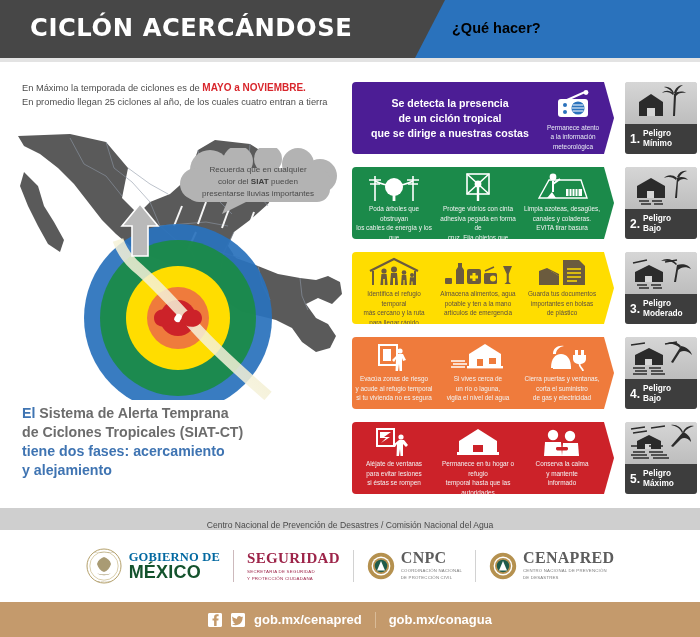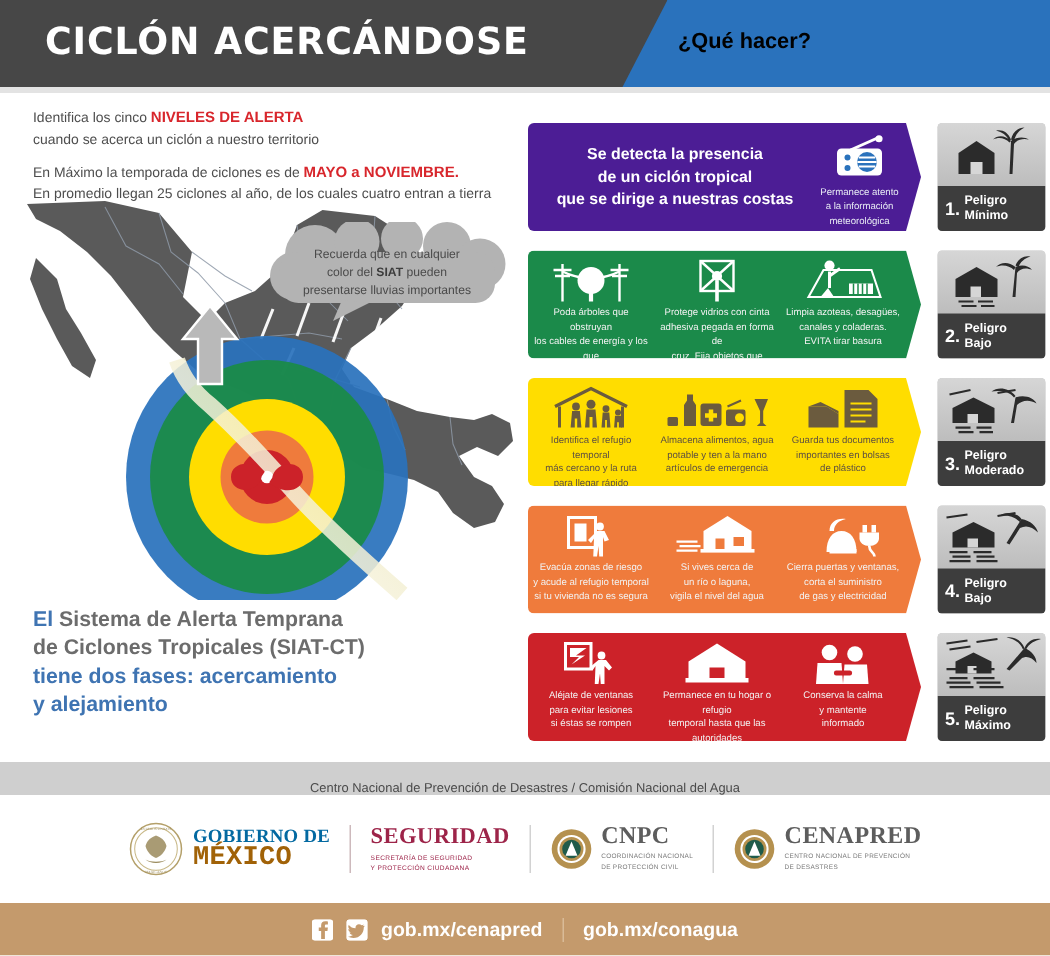--- a/index.html
+++ b/index.html
@@ -103,21 +103,21 @@
   .credit span { font-size:8.6px; color:#4a4a4a; }
 
   .logos { position:absolute; left:0; top:530px; width:700px; height:72px; background:#fff;
            display:flex; align-items:center; justify-content:center; gap:0px; }
   .logo-cell { display:flex; align-items:center; height:44px; padding:0 13px; }
   .divider { width:1px; height:32px; background:#cdb9bc; }
   .divider.gold { background:#d2d2d2; }
 
   .gob-text { margin-left:7px; line-height:1; }
   .gob-l1 { font-family:"Liberation Serif", serif; font-weight:bold; font-size:12.5px; color:#0369a1; letter-spacing:0.2px; }
-  .gob-l2 { font-family:Liberation Mono, monospace; font-weight:bold; font-size:18px; color:#a16207; letter-spacing:0.2px; margin-top:-1px; }
+  .gob-l2 { font-family:Liberation Sans, sans-serif; font-weight:bold; font-size:18px; color:#14532d; letter-spacing:0.2px; margin-top:-1px; }
 
   .seg-l1 { font-family:"Liberation Serif", serif; font-weight:bold; font-size:15px; color:#9d2449; letter-spacing:0.3px; }
   .seg-l2 { font-size:4.4px; color:#9d2449; letter-spacing:0.25px; line-height:1.5; margin-top:2px; }
 
   .org-text { margin-left:6px; line-height:1; }
   .org-l1 { font-family:"Liberation Serif", serif; font-weight:bold; font-size:16px; color:#5d5d5d; letter-spacing:0.3px; }
   .org-l2 { font-size:4.3px; color:#7a7a7a; letter-spacing:0.2px; line-height:1.55; margin-top:2px; }
 
   .social {
     position:absolute; left:0; top:602px; width:700px; height:35px; background:#c49a6c;
@@ -133,24 +133,20 @@
 <div class="page">
 
   <div class="header">
     <div class="header-dark"></div>
     <div class="header-title">CICLÓN ACERCÁNDOSE</div>
     <div class="header-sub">¿Qué hacer?</div>
   </div>
   <div class="header-shadow"></div>
 
   <div class="intro">
-    <p>
-      <span>Identifica los cinco </span><b>NIVELES DE ALERTA</b><br>
-      <span>cuando se acerca un ciclón a nuestro territorio</span>
-    </p>
     <p class="second">
       <span>En Máximo la temporada de ciclones es de </span><b>MAYO a NOVIEMBRE.</b><br>
       <span>En promedio llegan 25 ciclones al año, de los cuales cuatro entran a tierra</span>
     </p>
   </div>
 
   <div class="map-wrap">
     <svg width="336" height="272" viewBox="0 0 336 272">
       <defs>
         <linearGradient id="trackg" x1="0" y1="1" x2="1" y2="0">

